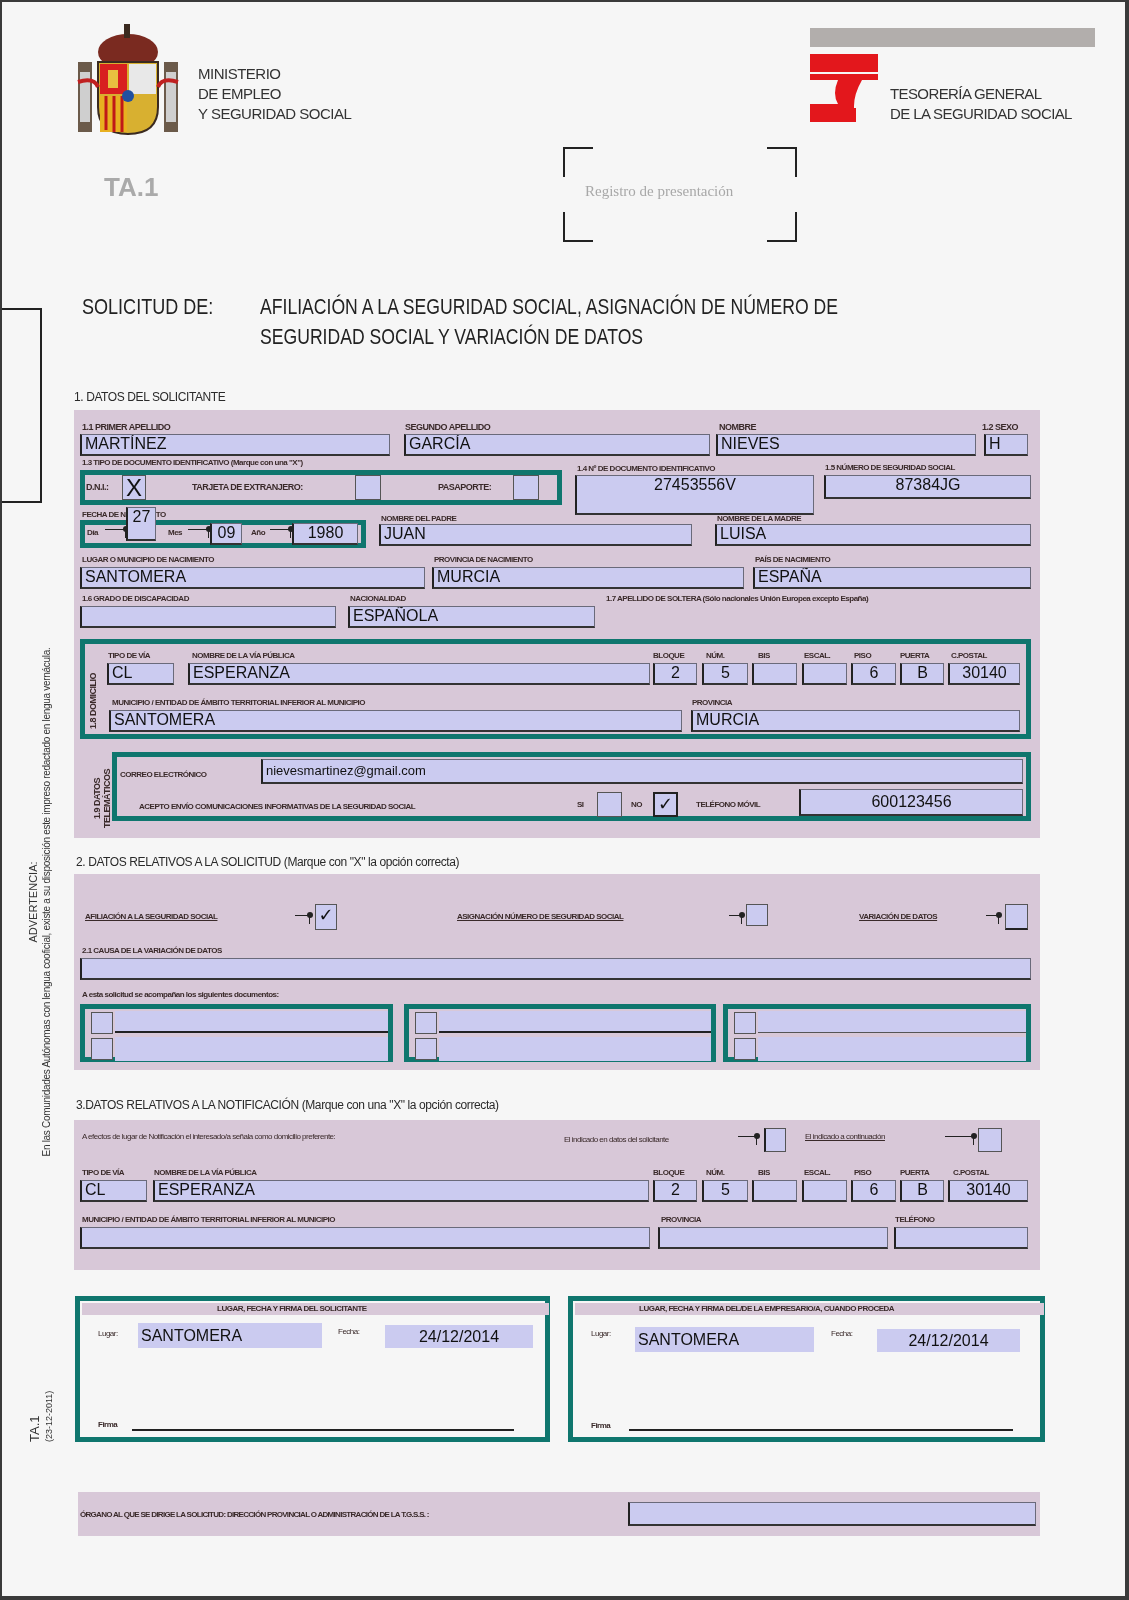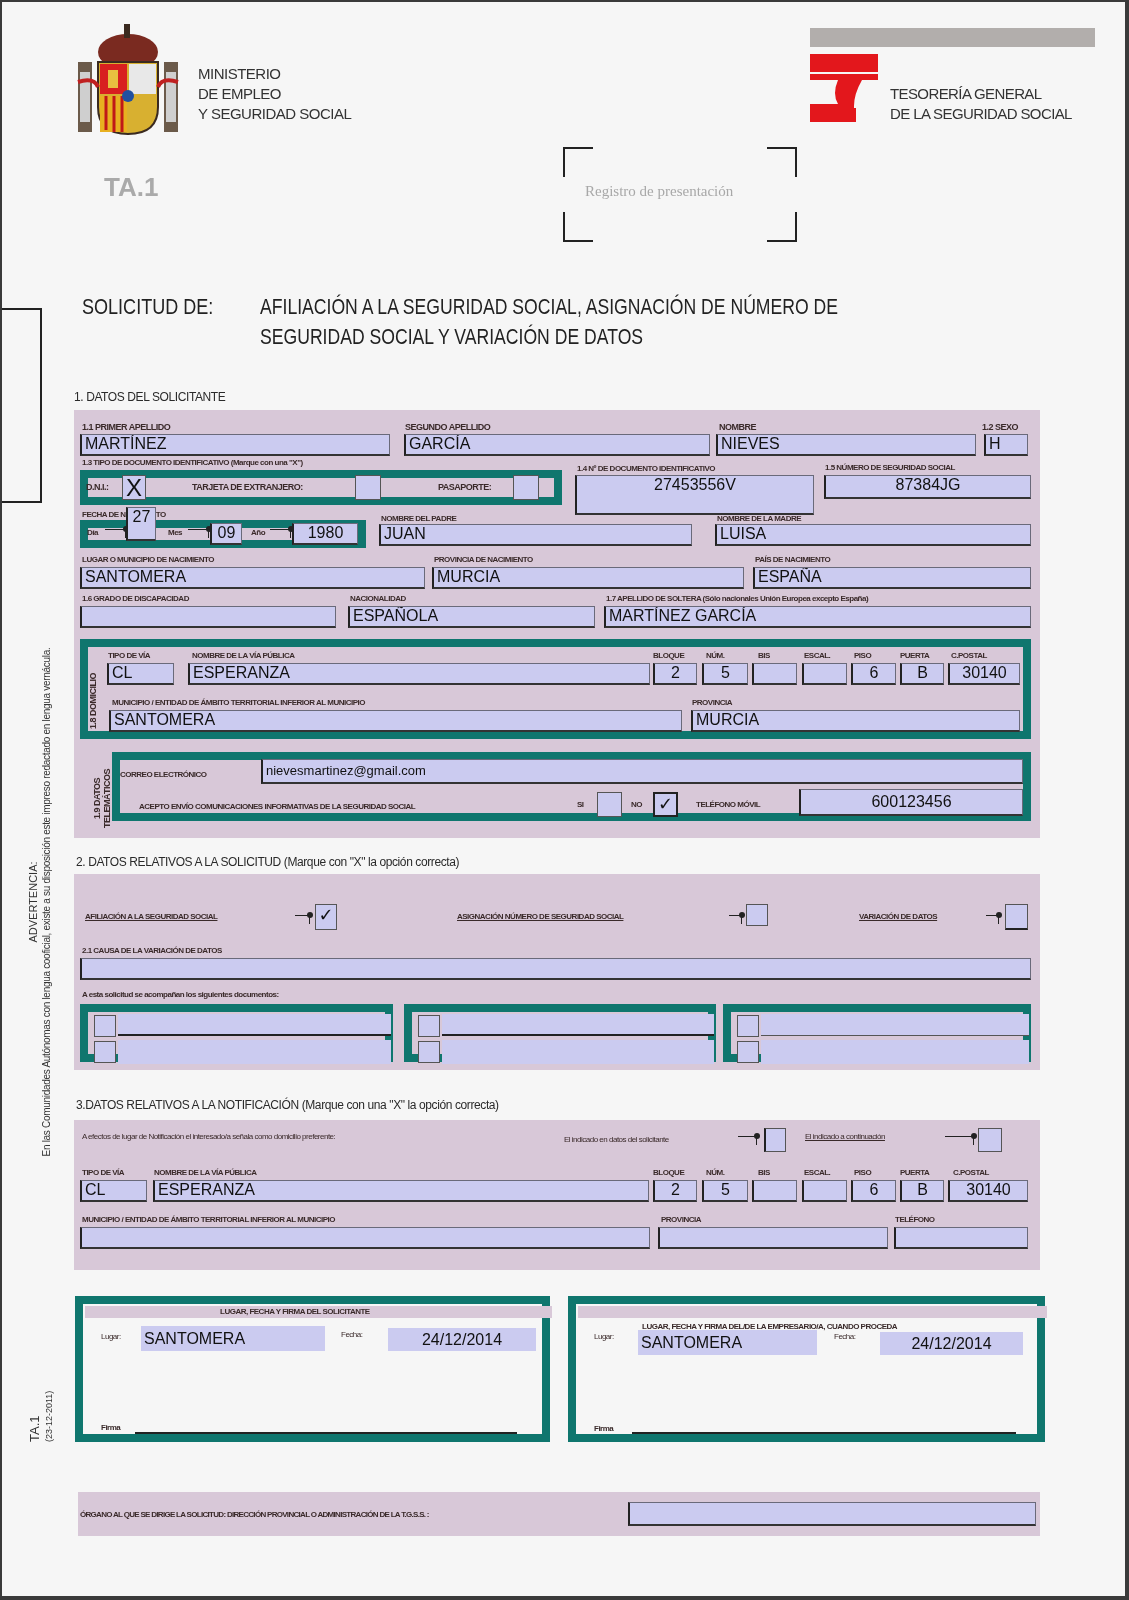--- a/index.html
+++ b/index.html
@@ -4,21 +4,21 @@
 <style>
   html,body{margin:0;padding:0;}
   body{width:1129px;height:1600px;background:#3a3a3a;position:relative;overflow:hidden;font-family:"Liberation Sans",sans-serif;}
   .page{position:absolute;left:2px;top:2px;width:1123px;height:1594px;background:#f6f6f6;}
   .abs{position:absolute;}
   .lbl{position:absolute;font-size:9px;font-weight:bold;color:#3a2a2a;letter-spacing:-0.5px;white-space:nowrap;text-transform:uppercase;}
   .lbl.small{font-size:8px;}
   .fld{position:absolute;background:#cbcbf0;border:1px solid #6a6a7a;border-left:2px solid #222;border-bottom:2px solid #333;box-sizing:border-box;font-size:16px;color:#111;padding-left:3px;line-height:18px;white-space:nowrap;overflow:hidden;}
   .fld.center{text-align:center;padding-left:0;}
   .fld.plain{border:none;}
-  .box{position:absolute;border:8px solid #0f766e;box-sizing:border-box;}
+  .box{position:absolute;border:5px solid #0f766e;box-sizing:border-box;}
   .section{position:absolute;background:#d8c8d8;}
   .chk{position:absolute;width:22px;height:22px;background:#cbcbf0;border:1px solid #555;box-sizing:border-box;font-size:18px;line-height:20px;text-align:center;color:#111;}
   .sec-title{position:absolute;font-size:12px;color:#2a2a2a;white-space:nowrap;letter-spacing:-0.4px;}
   .grey-text{color:#a8a8a8;}
   .corner{position:absolute;width:28px;height:28px;border-color:#222;border-style:solid;border-width:0;}
   .arrow{position:absolute;height:8px;border-top:1px solid #222;border-right:1px solid #222;}
   .arrow::after{content:"";position:absolute;right:-4px;top:-4px;width:6px;height:6px;border-radius:50%;background:#222;}
   .vtext{position:absolute;transform-origin:left top;transform:rotate(-90deg);white-space:nowrap;}
 </style>
 </head>
@@ -138,21 +138,20 @@
   <div class="lbl small" style="left:432px;top:553px;">PROVINCIA DE NACIMIENTO</div>
   <div class="fld" style="left:430px;top:565px;width:312px;height:22px;">MURCIA</div>
   <div class="lbl small" style="left:753px;top:553px;">PAÍS DE NACIMIENTO</div>
   <div class="fld" style="left:751px;top:565px;width:278px;height:22px;">ESPAÑA</div>
 
   <div class="lbl small" style="left:80px;top:592px;">1.6 GRADO DE DISCAPACIDAD</div>
   <div class="fld" style="left:78px;top:604px;width:256px;height:22px;"></div>
   <div class="lbl small" style="left:348px;top:592px;">NACIONALIDAD</div>
   <div class="fld" style="left:346px;top:604px;width:247px;height:22px;">ESPAÑOLA</div>
   <div class="lbl small" style="left:604px;top:592px;text-transform:none;">1.7 APELLIDO DE SOLTERA (Sólo nacionales Unión Europea excepto España)</div>
-  <div class="fld" style="left:602px;top:604px;width:427px;height:22px;">MARTÍNEZ GARCÍA</div>
 
   <div class="box" style="left:78px;top:637px;width:951px;height:100px;"></div>
   <div class="vtext lbl" style="left:86px;top:727px;font-size:9px;">1.8 DOMICILIO</div>
   <div class="lbl small" style="left:106px;top:649px;">TIPO DE VÍA</div>
   <div class="fld" style="left:105px;top:661px;width:67px;height:22px;">CL</div>
   <div class="lbl small" style="left:190px;top:649px;">NOMBRE DE LA VÍA PÚBLICA</div>
   <div class="fld" style="left:186px;top:661px;width:462px;height:22px;">ESPERANZA</div>
   <div class="lbl small" style="left:651px;top:649px;">BLOQUE</div>
   <div class="fld center" style="left:651px;top:661px;width:44px;height:22px;">2</div>
   <div class="lbl small" style="left:704px;top:649px;">NÚM.</div>
@@ -269,21 +268,21 @@
     <div class="lbl small" style="left:18px;top:28px;text-transform:none;font-weight:normal;">Lugar:</div>
     <div class="fld plain" style="left:58px;top:22px;width:184px;height:25px;line-height:25px;">SANTOMERA</div>
     <div class="lbl small" style="left:258px;top:26px;text-transform:none;font-weight:normal;">Fecha:</div>
     <div class="fld plain center" style="left:305px;top:24px;width:148px;height:23px;line-height:23px;">24/12/2014</div>
     <div class="lbl small" style="left:18px;top:119px;text-transform:none;">Firma</div>
     <div class="abs" style="left:52px;top:128px;width:382px;height:2px;background:#222;"></div>
   </div>
 
   <div class="box" style="left:566px;top:1294px;width:477px;height:146px;">
     <div class="abs" style="left:2px;top:2px;width:469px;height:12px;background:#d8c8d8;"></div>
-    <div class="lbl small" style="left:66px;top:18px;">LUGAR, FECHA Y FIRMA DEL/DE LA EMPRESARIO/A, CUANDO PROCEDA</div>
+    <div class="lbl small" style="left:66px;top:3px;">LUGAR, FECHA Y FIRMA DEL/DE LA EMPRESARIO/A, CUANDO PROCEDA</div>
     <div class="lbl small" style="left:18px;top:28px;text-transform:none;font-weight:normal;">Lugar:</div>
     <div class="fld plain" style="left:62px;top:26px;width:179px;height:25px;line-height:25px;">SANTOMERA</div>
     <div class="lbl small" style="left:258px;top:28px;text-transform:none;font-weight:normal;">Fecha:</div>
     <div class="fld plain center" style="left:304px;top:28px;width:143px;height:23px;line-height:23px;">24/12/2014</div>
     <div class="lbl small" style="left:18px;top:120px;text-transform:none;">Firma</div>
     <div class="abs" style="left:56px;top:128px;width:384px;height:2px;background:#222;"></div>
   </div>
 
   <div class="section" style="left:76px;top:1490px;width:962px;height:44px;"></div>
   <div class="lbl small" style="left:78px;top:1508px;letter-spacing:-0.7px;">ÓRGANO AL QUE SE DIRIGE LA SOLICITUD: DIRECCIÓN PROVINCIAL O ADMINISTRACIÓN DE LA T.G.S.S. :</div>

